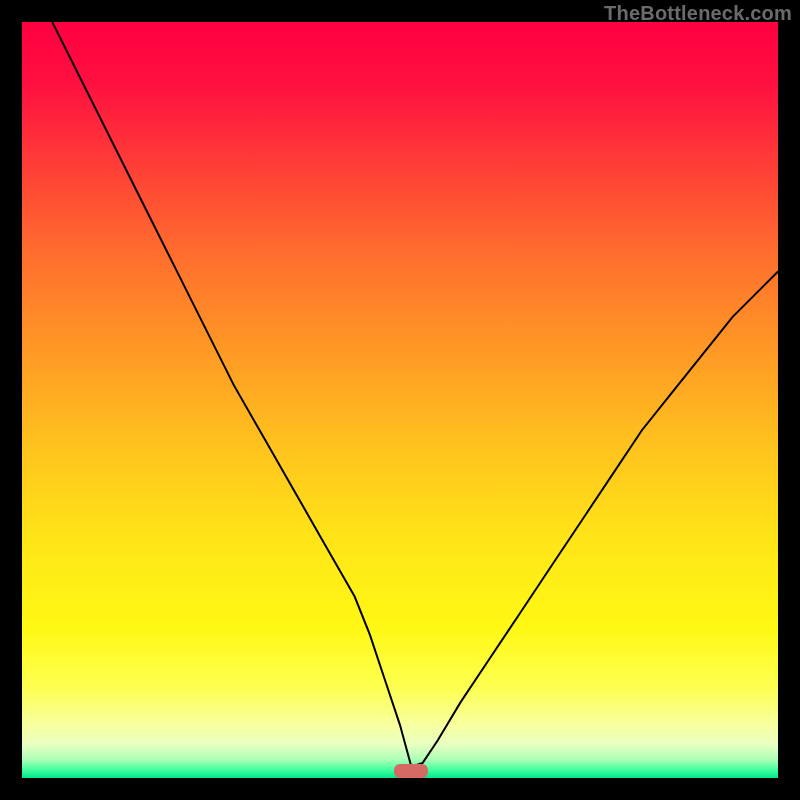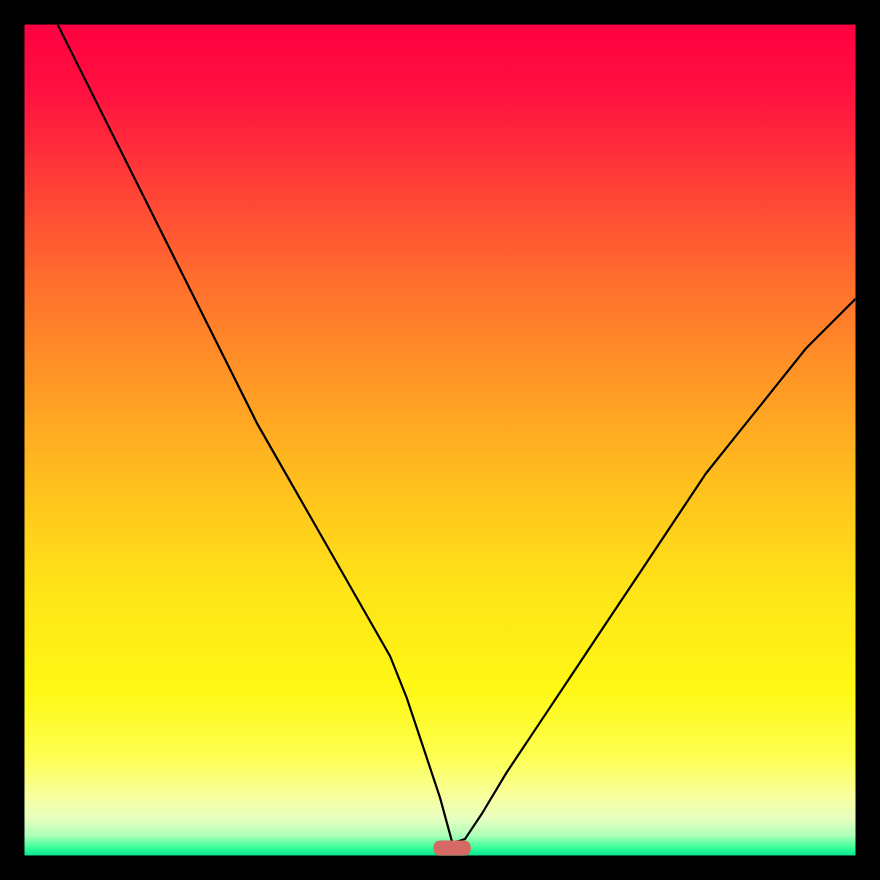--- a/index.html
+++ b/index.html
@@ -77,13 +77,14 @@
             <stop offset="100%" stop-color="#00e58a"></stop>
           </linearGradient>
       </defs>
       <rect x="0" y="0" width="100" height="100" fill="url(#bg-grad)"></rect>
     </svg>
     <svg class="curve-svg" id="curve-svg" viewBox="0 0 100 100" preserveAspectRatio="none">
       <path id="curve-path" d="M4.00 0.00 L8.00 8.00 L12.00 16.00 L16.00 24.00 L20.00 32.00 L24.00 40.00 L28.00 48.00 L32.00 55.00 L36.00 62.00 L40.00 69.00 L44.00 76.00 L46.00 81.00 L48.00 87.00 L50.00 93.00 L51.50 98.50 L53.00 98.00 L55.00 95.00 L58.00 90.00 L62.00 84.00 L66.00 78.00 L70.00 72.00 L74.00 66.00 L78.00 60.00 L82.00 54.00 L86.00 49.00 L90.00 44.00 L94.00 39.00 L98.00 35.00 L100.00 33.00" stroke="#000" stroke-width="2" fill="none" vector-effect="non-scaling-stroke"></path>
     </svg>
     <div class="marker" id="marker" style="width: 34px; height: 14px; background: rgb(212, 106, 99); left: 372.34px; top: 742px;"></div>
   </div>
+  <div class="watermark">TheBottleneck.com</div>
 </div>
 
 </body></html>

